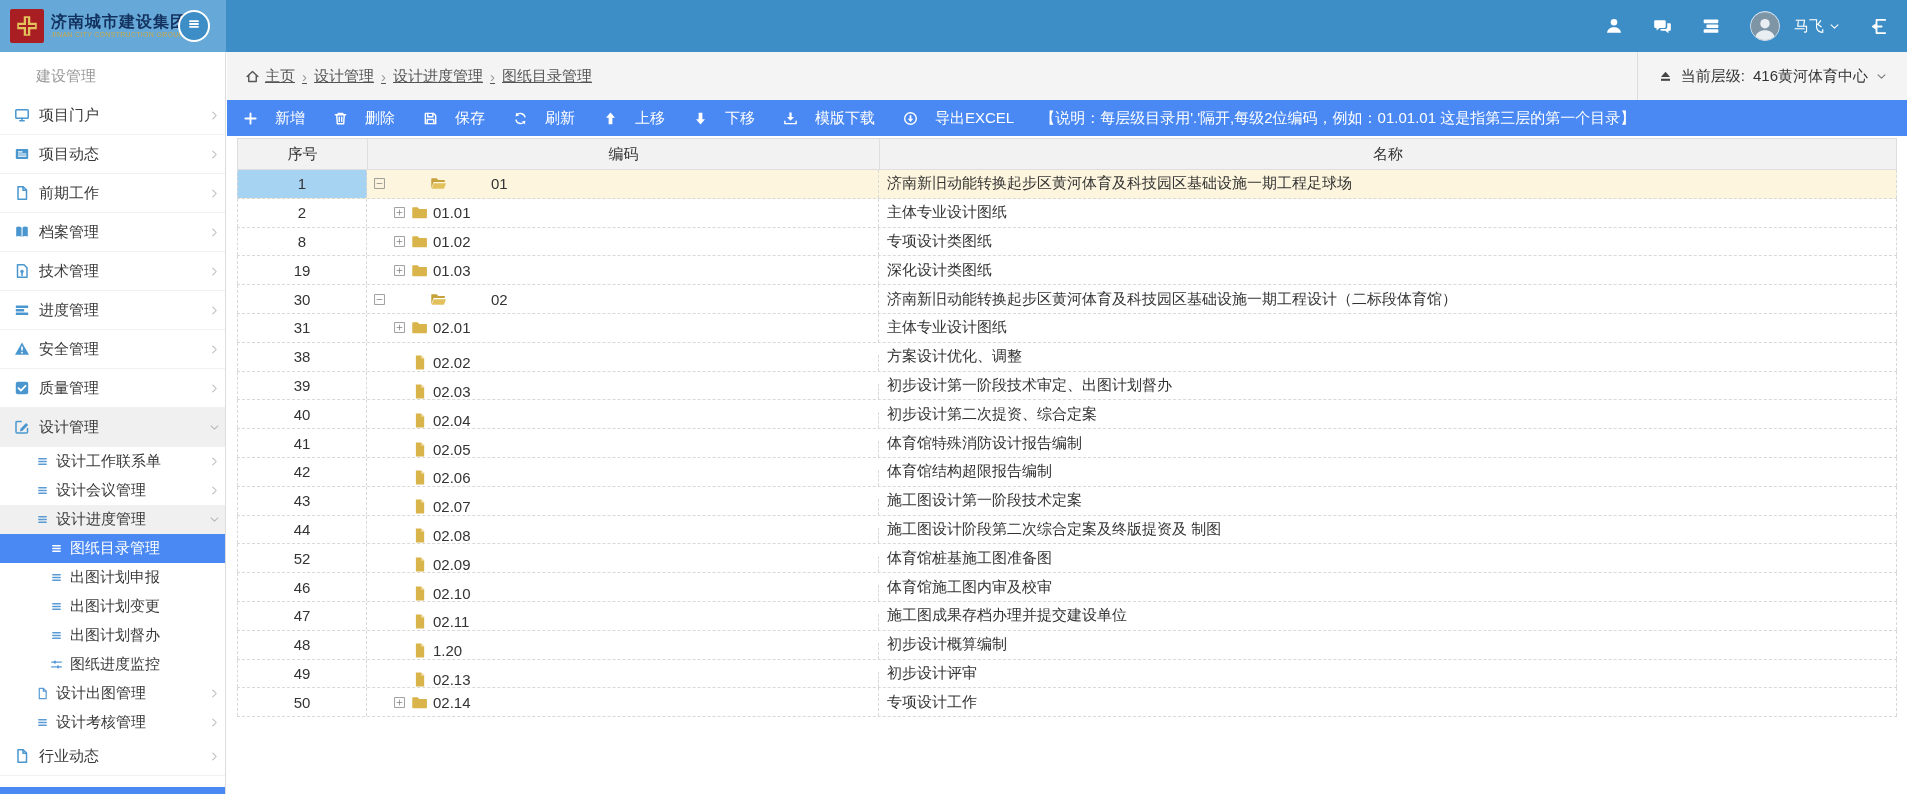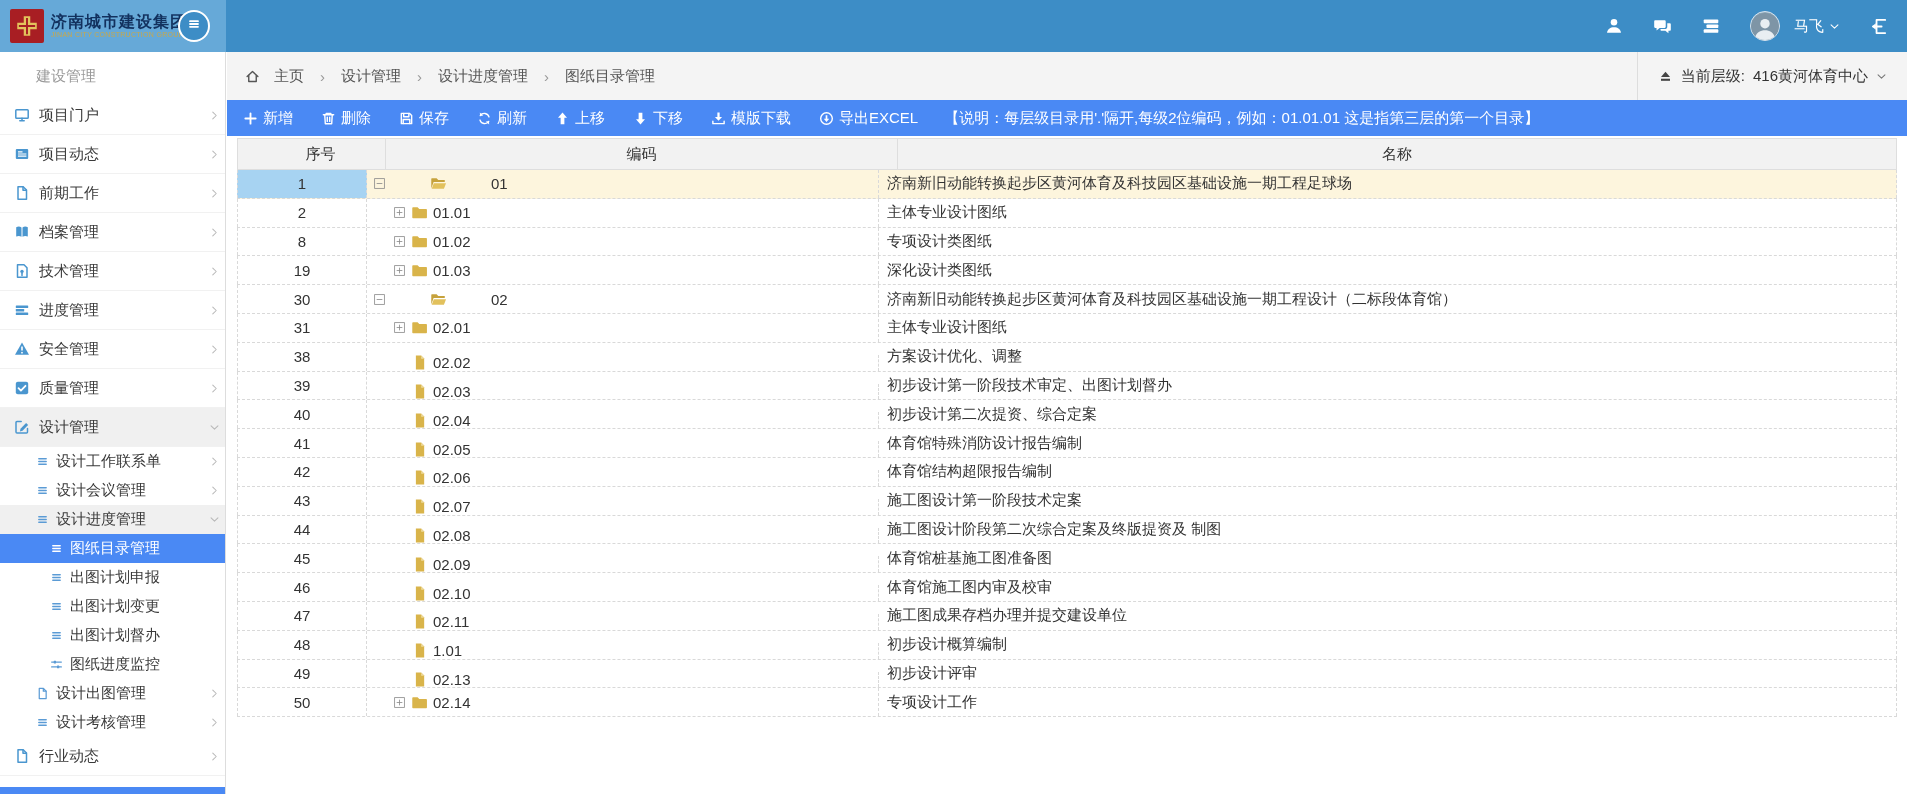--- a/index.html
+++ b/index.html
@@ -38,34 +38,34 @@
   .side-item.depth1 .s-icon{color:#5b9bd5;margin-right:7px;}
   .side-item.depth2{height:29px;padding-left:50px;border-bottom:none;}
   .side-item.depth2 .s-icon{color:#5b9bd5;margin-right:7px;}
   .side-item.expanded{background:#f0f0f0;}
   .side-item.active{background:var(--accent);color:#fff;}
   .side-item.active .s-icon{color:#fff;}
   .sidebar-bottom{position:absolute;bottom:0;left:0;width:100%;height:7px;background:var(--accent);}
   
   .main{margin-left:227px;margin-top:var(--header-h);width:1680px;}
   .breadcrumb-bar{height:48px;background:#f4f4f4;display:flex;align-items:center;justify-content:space-between;padding-left:18px;}
-  .breadcrumb{display:flex;align-items:center;gap:16px;font-size:15px;color:#555;}
+  .breadcrumb{display:flex;align-items:center;gap:7px;font-size:15px;color:#555;text-decoration:underline;}
   .bc-sep{color:#999;}
   .bc-home{display:flex;color:#555;margin-right:-2px;}
   .current-level{height:100%;display:flex;align-items:center;gap:8px;border-left:1px solid #ddd;padding:0 20px;font-size:15px;color:#333;cursor:pointer;}
   .current-level .lvl-ic{display:flex;color:#444;}
   .current-level .caret{display:flex;color:#777;}
   .toolbar{height:36px;background:var(--accent);display:flex;align-items:center;padding:0 16px;color:#fff;font-size:15px;white-space:nowrap;}
   .toolbar-buttons{display:flex;gap:28px;align-items:center;}
-  .tb-btn{display:flex;align-items:center;gap:5px;cursor:pointer;}
+  .tb-btn{display:flex;align-items:center;gap:17px;cursor:pointer;}
   .tb-btn .tb-ic{display:flex;}
   .toolbar-note{margin-left:26px;}
   
   .grid{margin:2px 10px 0 10px;font-size:15px;}
-  .g-header{display:flex;height:32px;background:#f2f2f2;border:1px solid #dedede;color:#333;padding-left:18px;}
+  .g-header{display:flex;height:32px;background:#f2f2f2;border:1px solid #dedede;color:#333;}
   .g-header .gc{border-right:1px solid #dedede;justify-content:center;}
   .g-header .gc:last-child{border-right:none;}
   .g-row{display:flex;height:28.8px;border-bottom:1px dashed #d9d9d9;align-items:stretch;cursor:pointer;}
   .g-row .gc{border-right:1px dashed #d9d9d9;}
   .g-row .gc:first-child{border-left:1px dashed #d9d9d9;}
   .gc{display:flex;align-items:center;overflow:hidden;}
   .c-no{width:130px;justify-content:center;flex:0 0 auto;}
   .c-code{width:512px;flex:0 0 auto;gap:5px;}
   .c-name{flex:1;padding-left:8px;}
   .row-selected{background:#fdf5dd;}
@@ -718,21 +718,21 @@
               <svg width="17" height="17" viewBox="0 0 16 16">
                 <path d="M4.6 1.4h5l2.8 2.8v10.4h-7.8z" fill="#d9b44a"></path>
                 <path d="M9.6 1.6v2.8h2.8z" fill="#efdc9e"></path>
               </svg>
             </span>
             <span>02.08</span>
           </div>
           <div class="gc c-name">施工图设计阶段第二次综合定案及终版提资及 制图</div>
         </div>
         <div class="g-row">
-          <div class="gc c-no">45</div>
+          <div class="gc c-no">52</div>
           <div class="gc c-code leaf1">
             <span class="f-ic">
               <svg width="17" height="17" viewBox="0 0 16 16">
                 <path d="M4.6 1.4h5l2.8 2.8v10.4h-7.8z" fill="#d9b44a"></path>
                 <path d="M9.6 1.6v2.8h2.8z" fill="#efdc9e"></path>
               </svg>
             </span>
             <span>02.09</span>
           </div>
           <div class="gc c-name">体育馆桩基施工图准备图</div>
@@ -765,21 +765,21 @@
         </div>
         <div class="g-row">
           <div class="gc c-no">48</div>
           <div class="gc c-code leaf1">
             <span class="f-ic">
               <svg width="17" height="17" viewBox="0 0 16 16">
                 <path d="M4.6 1.4h5l2.8 2.8v10.4h-7.8z" fill="#d9b44a"></path>
                 <path d="M9.6 1.6v2.8h2.8z" fill="#efdc9e"></path>
               </svg>
             </span>
-            <span>1.01</span>
+            <span>1.20</span>
           </div>
           <div class="gc c-name">初步设计概算编制</div>
         </div>
         <div class="g-row">
           <div class="gc c-no">49</div>
           <div class="gc c-code leaf1">
             <span class="f-ic">
               <svg width="17" height="17" viewBox="0 0 16 16">
                 <path d="M4.6 1.4h5l2.8 2.8v10.4h-7.8z" fill="#d9b44a"></path>
                 <path d="M9.6 1.6v2.8h2.8z" fill="#efdc9e"></path>

